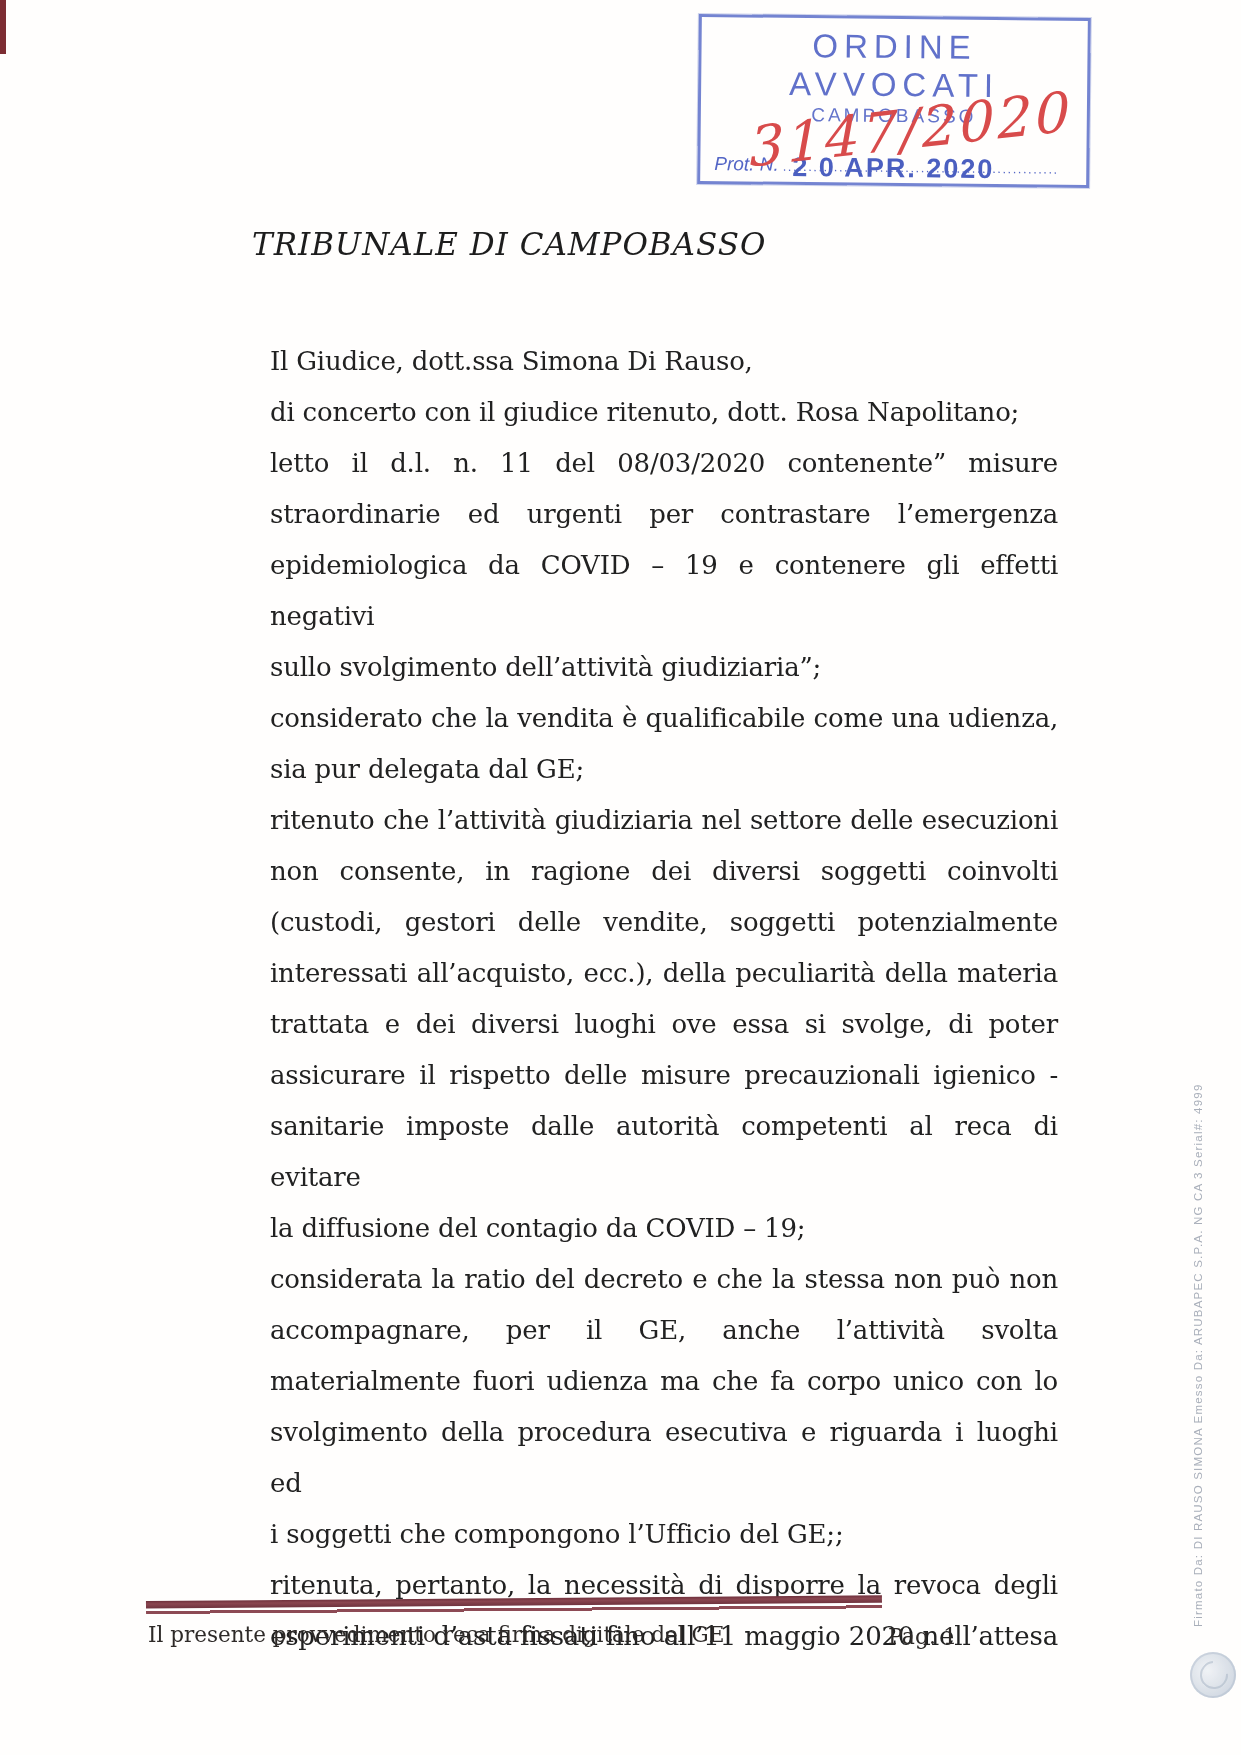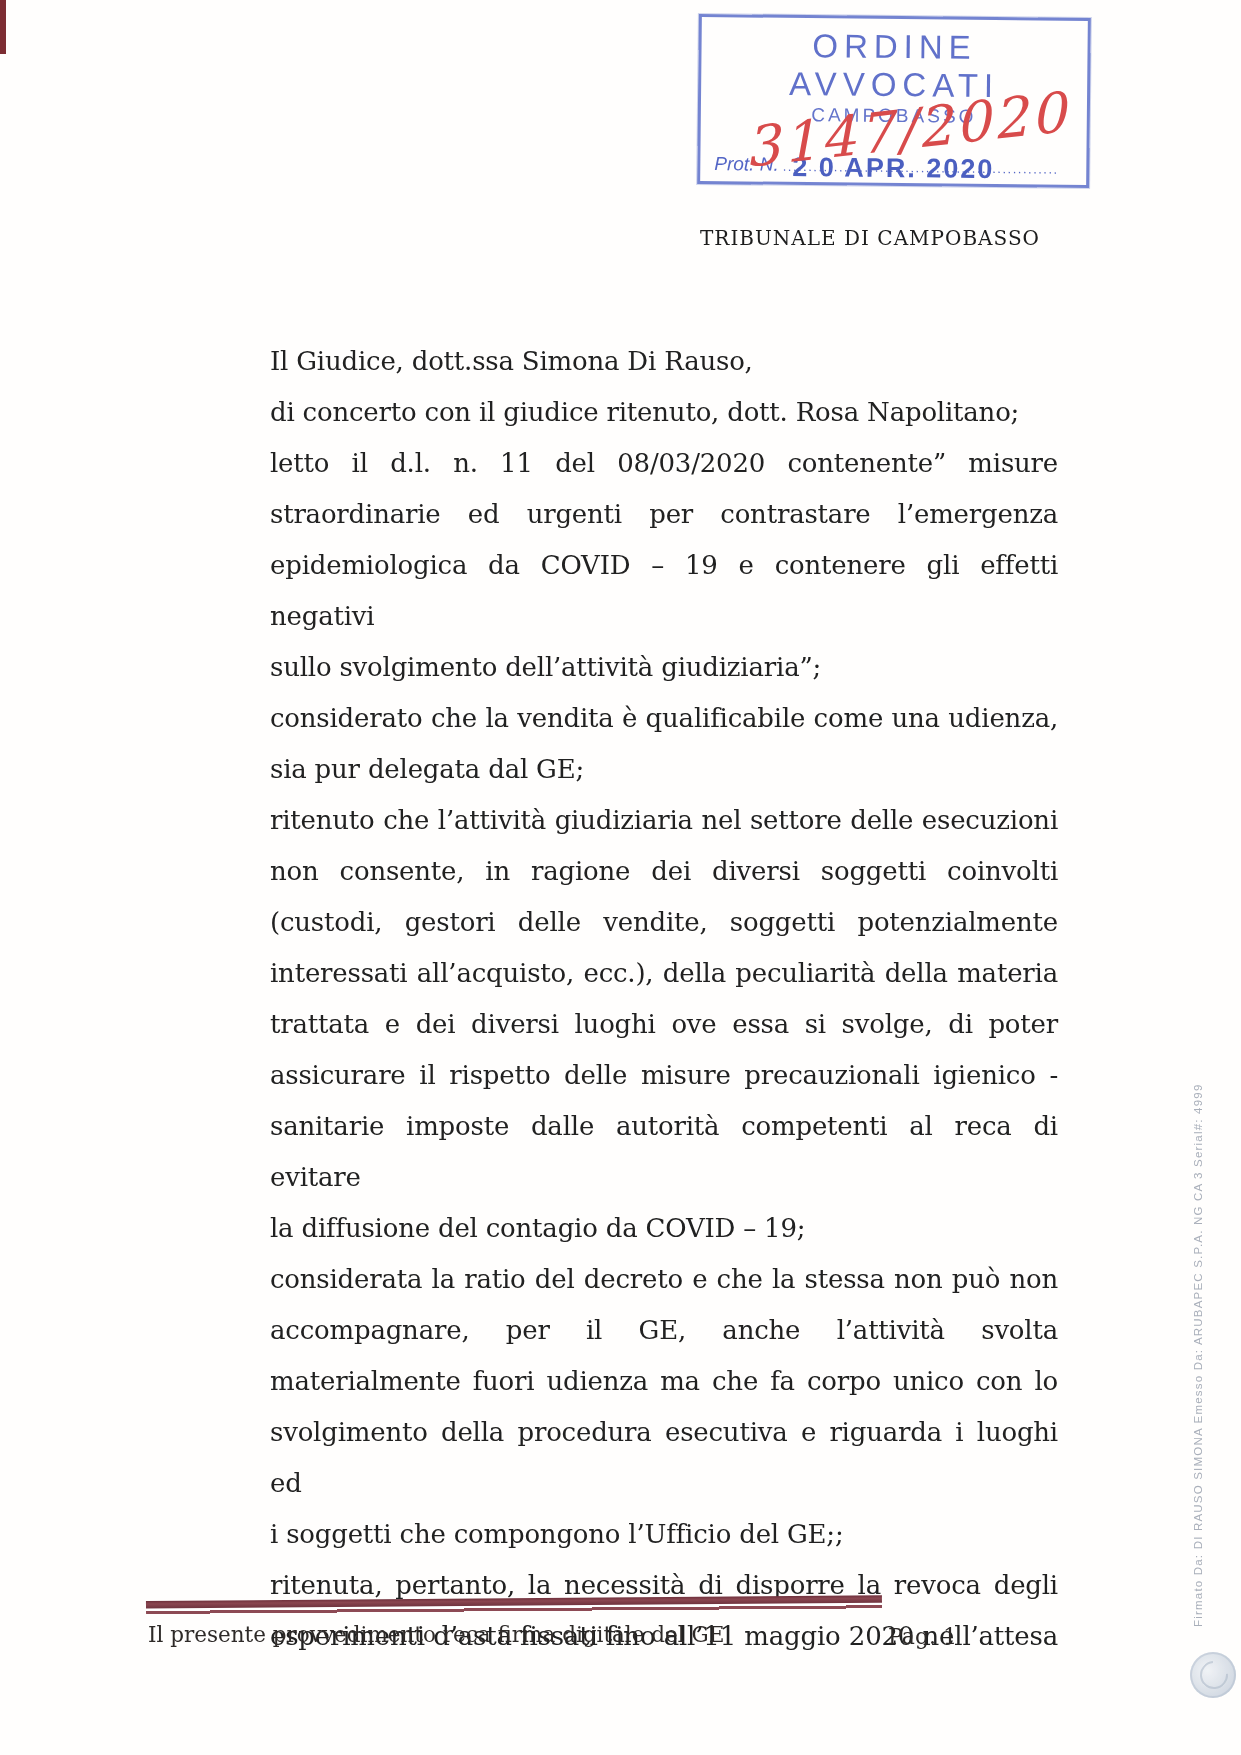--- a/index.html
+++ b/index.html
@@ -55,23 +55,24 @@
     position:absolute;left:48px;top:78px;
     font-family:"DejaVu Serif",serif;font-style:italic;
     font-size:55px;letter-spacing:3px;
     color:#d84b4b;
     transform:rotate(-7deg) skewX(-6deg);
     white-space:nowrap;
   }
   
   .doc-title{
     position:absolute;left:222px;width:788px;top:226px;
-    text-align:right;font-size:20px;letter-spacing:1px;
+    text-align:left;font-size:31px;letter-spacing:1px;
     color:#1d1d1d;
     transform:translateX(30px);
+    font-style:italic;
   }
   
   .body-text{
     position:absolute;left:222px;top:336px;width:788px;
     font-size:26px;line-height:51px;letter-spacing:-0.2px;
     color:#212121;
     margin-left:48px;
   }
   .line{white-space:normal;}
   .line.just{text-align:justify;text-align-last:justify;}

